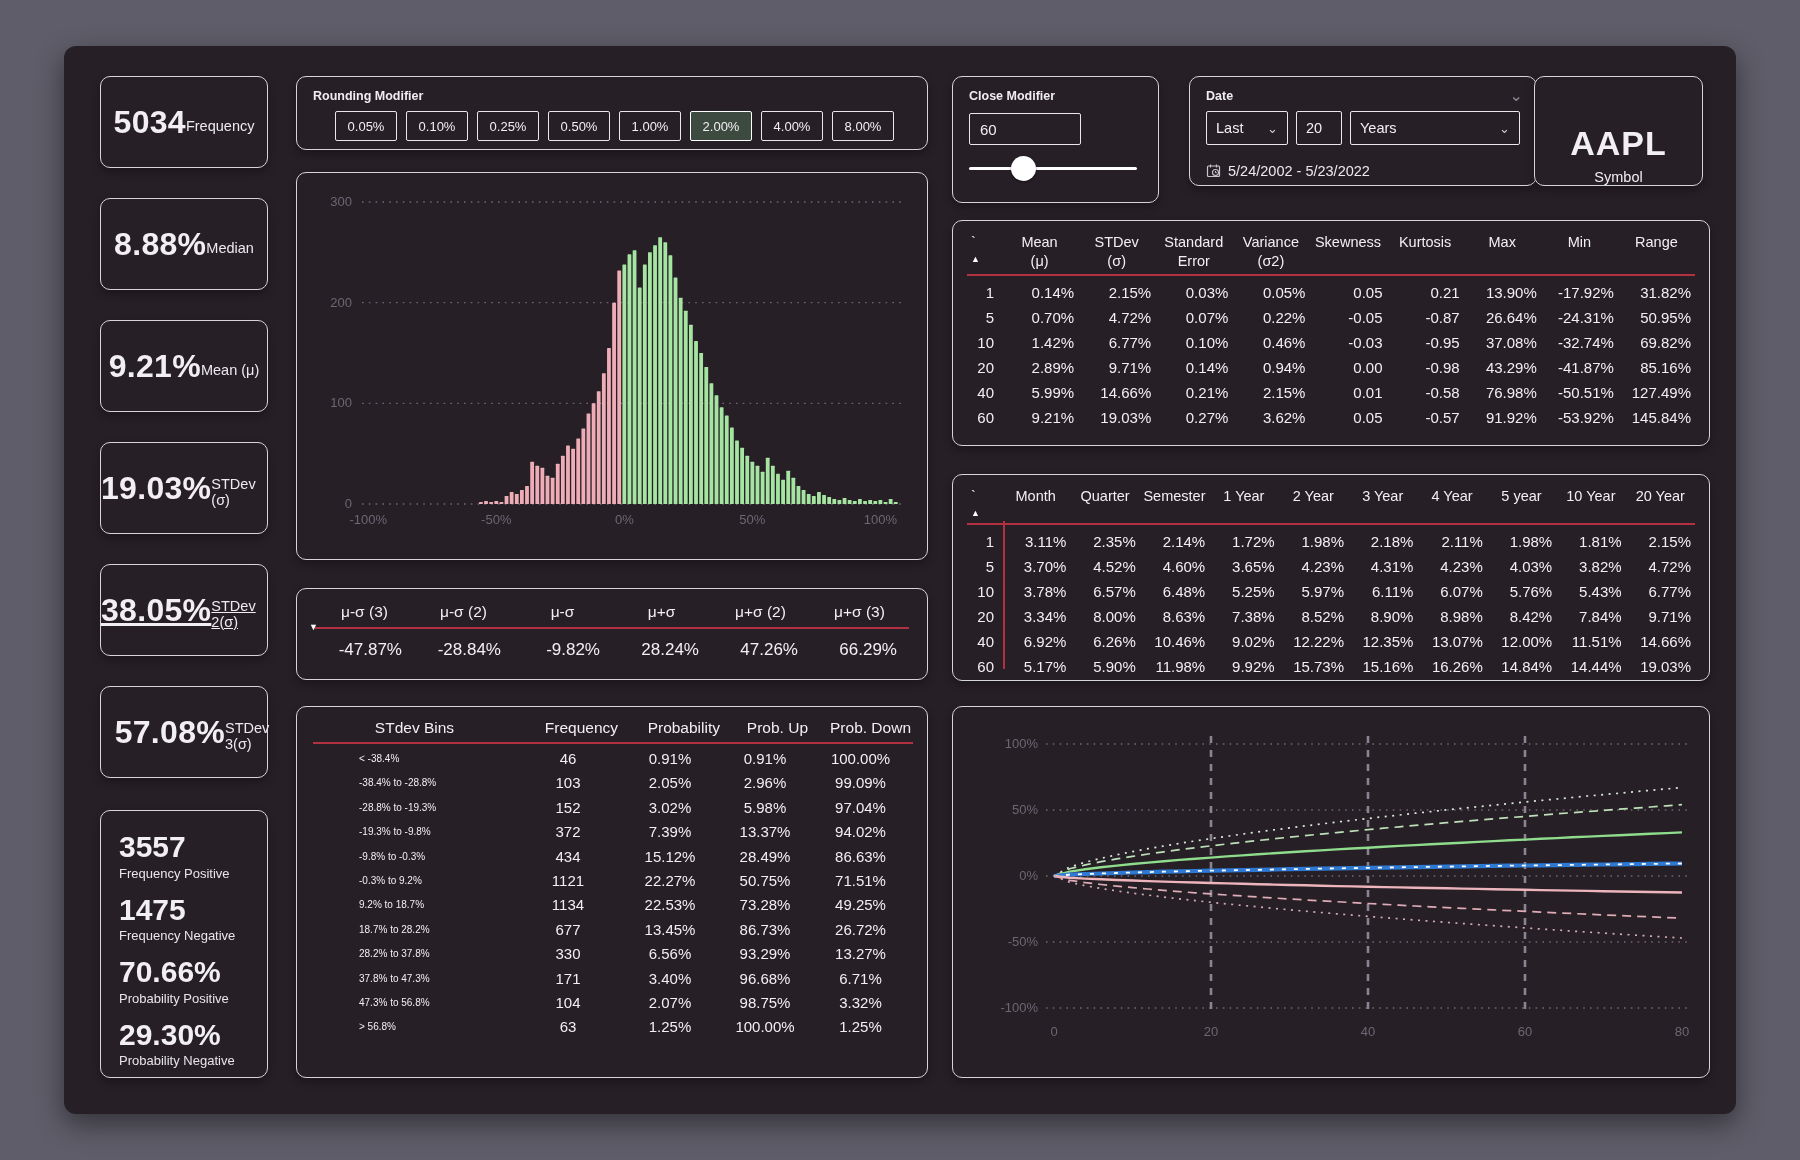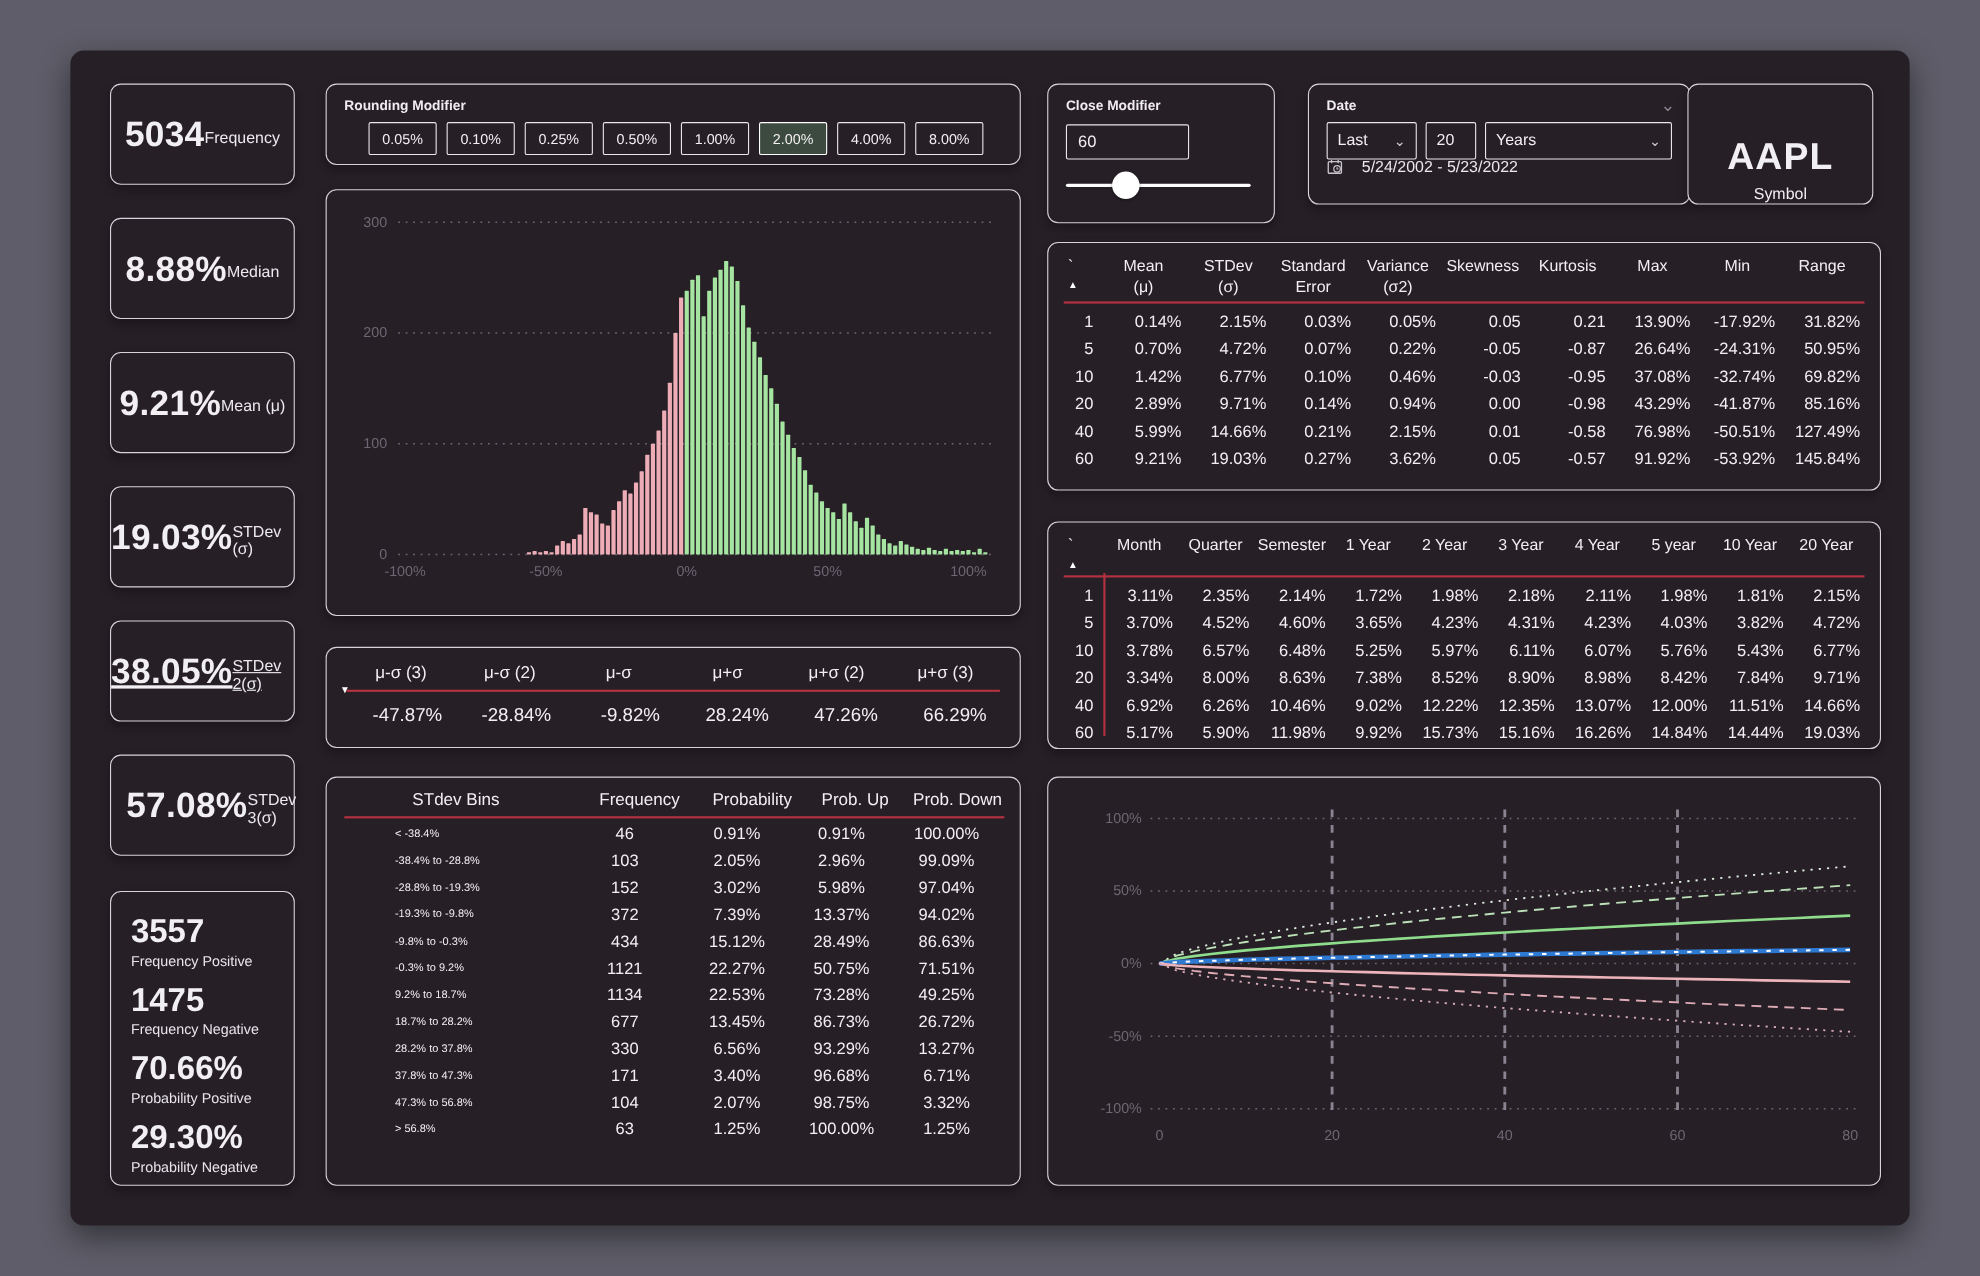--- a/index.html
+++ b/index.html
@@ -71,21 +71,21 @@
   
   .date-controls{position:absolute;left:16px;top:34px;right:16px;display:flex;gap:8px}
   .mini-select{height:34px;border:1px solid #e9e6ec;border-radius:2px;display:flex;
     align-items:center;justify-content:space-between;padding:0 9px;font-size:14.5px;
     cursor:pointer;box-sizing:border-box}
   .mini-input{height:34px;width:46px;border:1px solid #e9e6ec;border-radius:2px;
     background:transparent;color:#f2eff3;font-size:14.5px;text-align:left;padding:0 9px;
     font-family:inherit;box-sizing:border-box}
   .chev{color:#cfccd4;font-size:13px;line-height:1;margin-left:8px}
   .panel-chev{position:absolute;right:13px;top:9px;color:#8d8694;font-size:16px;cursor:pointer}
-  .date-range{position:absolute;left:16px;top:67px;display:flex;align-items:center;gap:16px;
+  .date-range{position:absolute;left:16px;top:86px;display:flex;align-items:center;gap:6px;
     font-size:14.5px;color:#ece9ee}
   
   .sym-card{display:flex;flex-direction:column;align-items:center;justify-content:flex-end}
   .sym-value{font-size:34px;font-weight:700;letter-spacing:1px}
   .sym-label{font-size:14.5px;margin-top:6px}
   svg text{font-family:"Liberation Sans","DejaVu Sans",sans-serif}
 </style>
 </head>
 <body>
 

